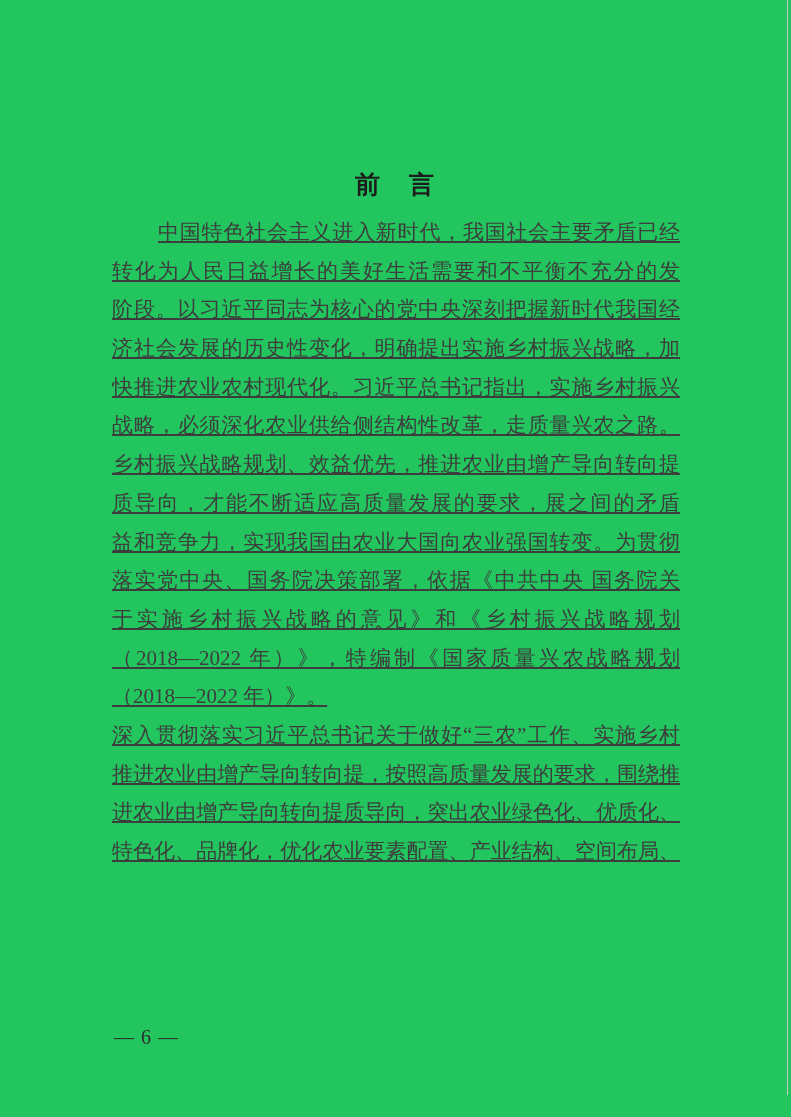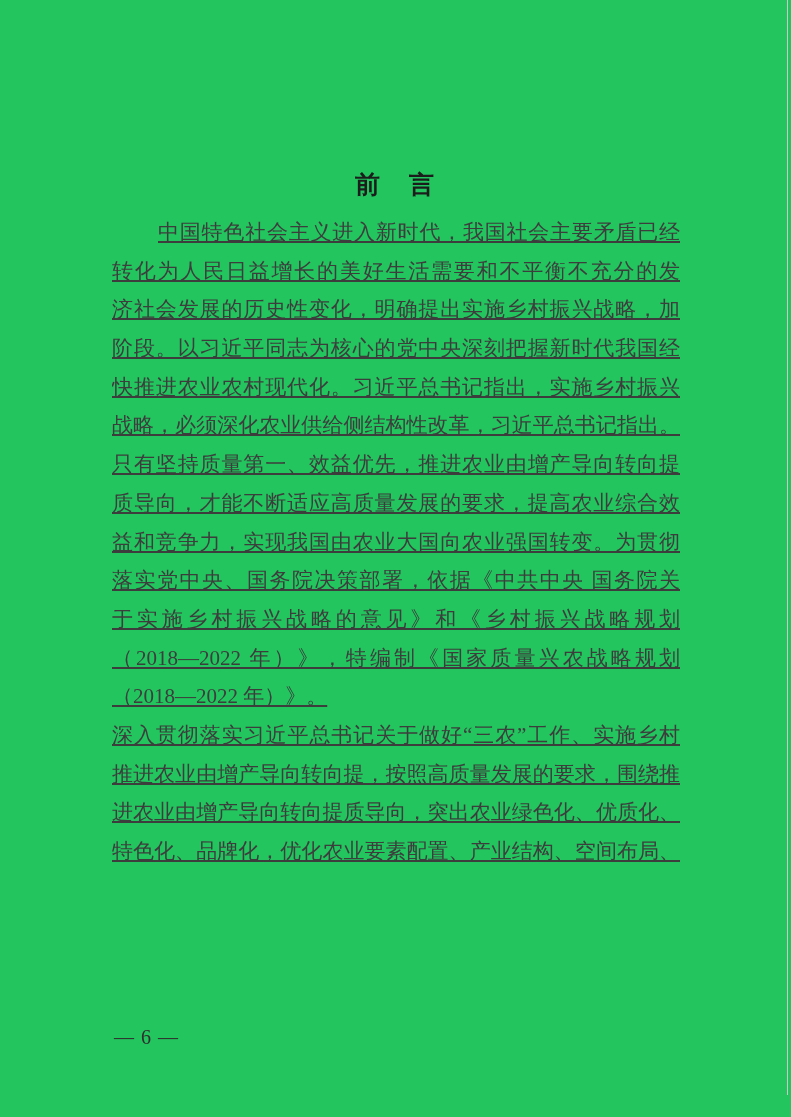--- a/index.html
+++ b/index.html
@@ -70,26 +70,26 @@
 <body>
 
 <div class="page">
   <div class="edge-line"></div>
 
   <h1 class="doc-title">前　言</h1>
 
   <div class="doc-body">
       <div class="line indent fill">中国特色社会主义进入新时代，我国社会主要矛盾已经</div>
       <div class="line fill">转化为人民日益增长的美好生活需要和不平衡不充分的发</div>
+      <div class="line fill">阶段。以习近平同志为核心的党中央深刻把握新时代我国经</div>
       <div class="line fill">济社会发展的历史性变化，明确提出实施乡村振兴战略，加</div>
-      <div class="line fill">阶段。以习近平同志为核心的党中央深刻把握新时代我国经</div>
       <div class="line fill">快推进农业农村现代化。习近平总书记指出，实施乡村振兴</div>
-      <div class="line fill">战略，必须深化农业供给侧结构性改革，习近平总书记指出。</div>
-      <div class="line fill">只有坚持质量第一、效益优先，推进农业由增产导向转向提</div>
-      <div class="line fill">质导向，才能不断适应高质量发展的要求，提高农业综合效</div>
+      <div class="line fill">战略，必须深化农业供给侧结构性改革，走质量兴农之路。</div>
+      <div class="line fill">乡村振兴战略规划、效益优先，推进农业由增产导向转向提</div>
+      <div class="line fill">质导向，才能不断适应高质量发展的要求，展之间的矛盾</div>
       <div class="line fill">益和竞争力，实现我国由农业大国向农业强国转变。为贯彻</div>
       <div class="line fill">落实党中央、国务院决策部署，依据《中共中央 国务院关</div>
       <div class="line fill">于实施乡村振兴战略的意见》和《乡村振兴战略规划</div>
       <div class="line fill">（2018—2022 年）》，特编制《国家质量兴农战略规划</div>
       <div class="line">（2018—2022 年）》。</div>
       <div class="line fill">深入贯彻落实习近平总书记关于做好“三农”工作、实施乡村</div>
       <div class="line fill">推进农业由增产导向转向提，按照高质量发展的要求，围绕推</div>
       <div class="line fill">进农业由增产导向转向提质导向，突出农业绿色化、优质化、</div>
       <div class="line fill">特色化、品牌化，优化农业要素配置、产业结构、空间布局、</div>
     </div>

